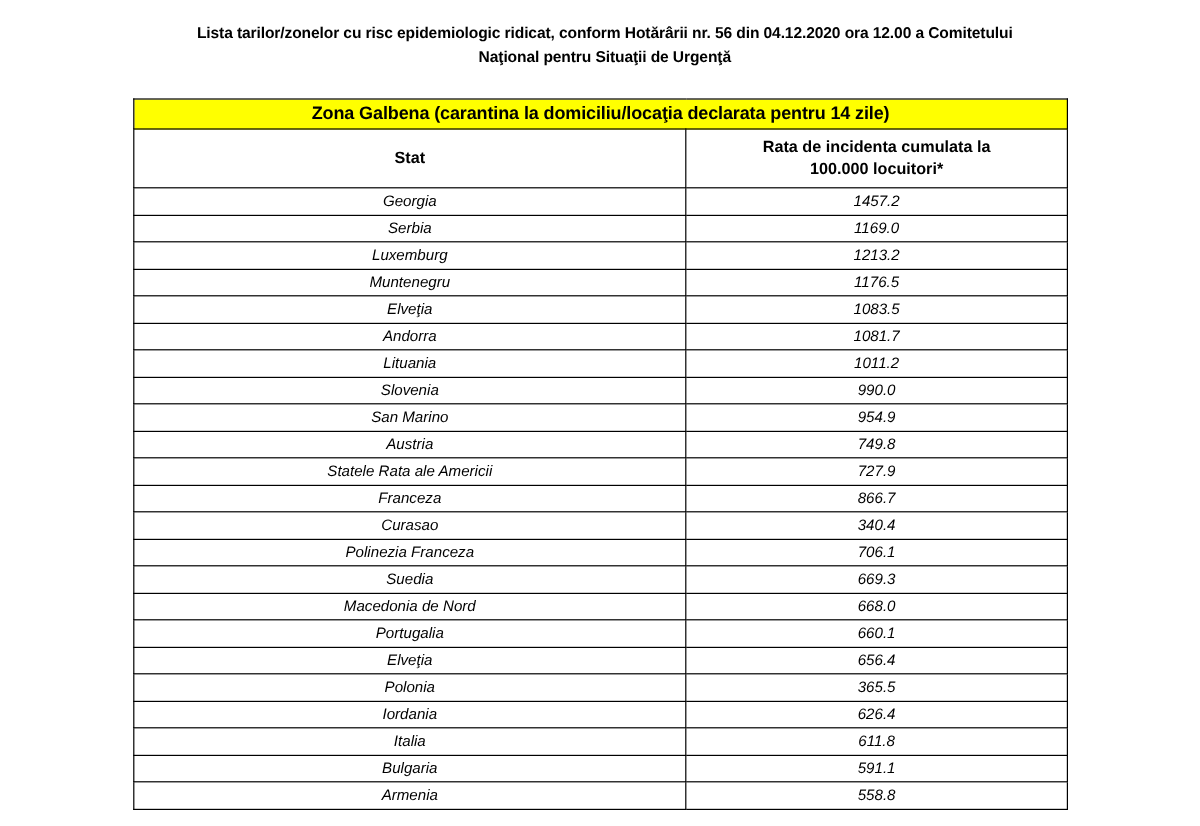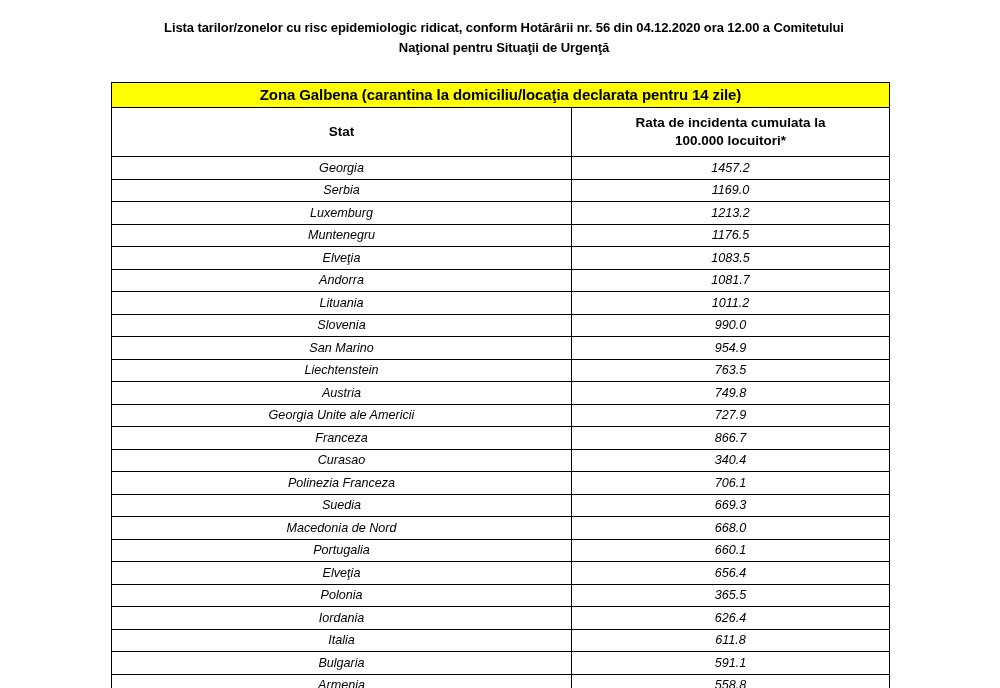--- a/index.html
+++ b/index.html
@@ -131,29 +131,25 @@
           </tr>
           <tr class="data-row">
             <td class="state">Slovenia</td>
             <td class="rate">990.0</td>
           </tr>
           <tr class="data-row">
             <td class="state">San Marino</td>
             <td class="rate">954.9</td>
           </tr>
           <tr class="data-row">
-            <td class="state">Liechtenstein</td>
-            <td class="rate">763.5</td>
-          </tr>
-          <tr class="data-row">
             <td class="state">Austria</td>
             <td class="rate">749.8</td>
           </tr>
           <tr class="data-row">
-            <td class="state">Georgia Unite ale Americii</td>
+            <td class="state">Statele Rata ale Americii</td>
             <td class="rate">727.9</td>
           </tr>
           <tr class="data-row">
             <td class="state">Franceza</td>
             <td class="rate">866.7</td>
           </tr>
           <tr class="data-row">
             <td class="state">Curasao</td>
             <td class="rate">340.4</td>
           </tr>

